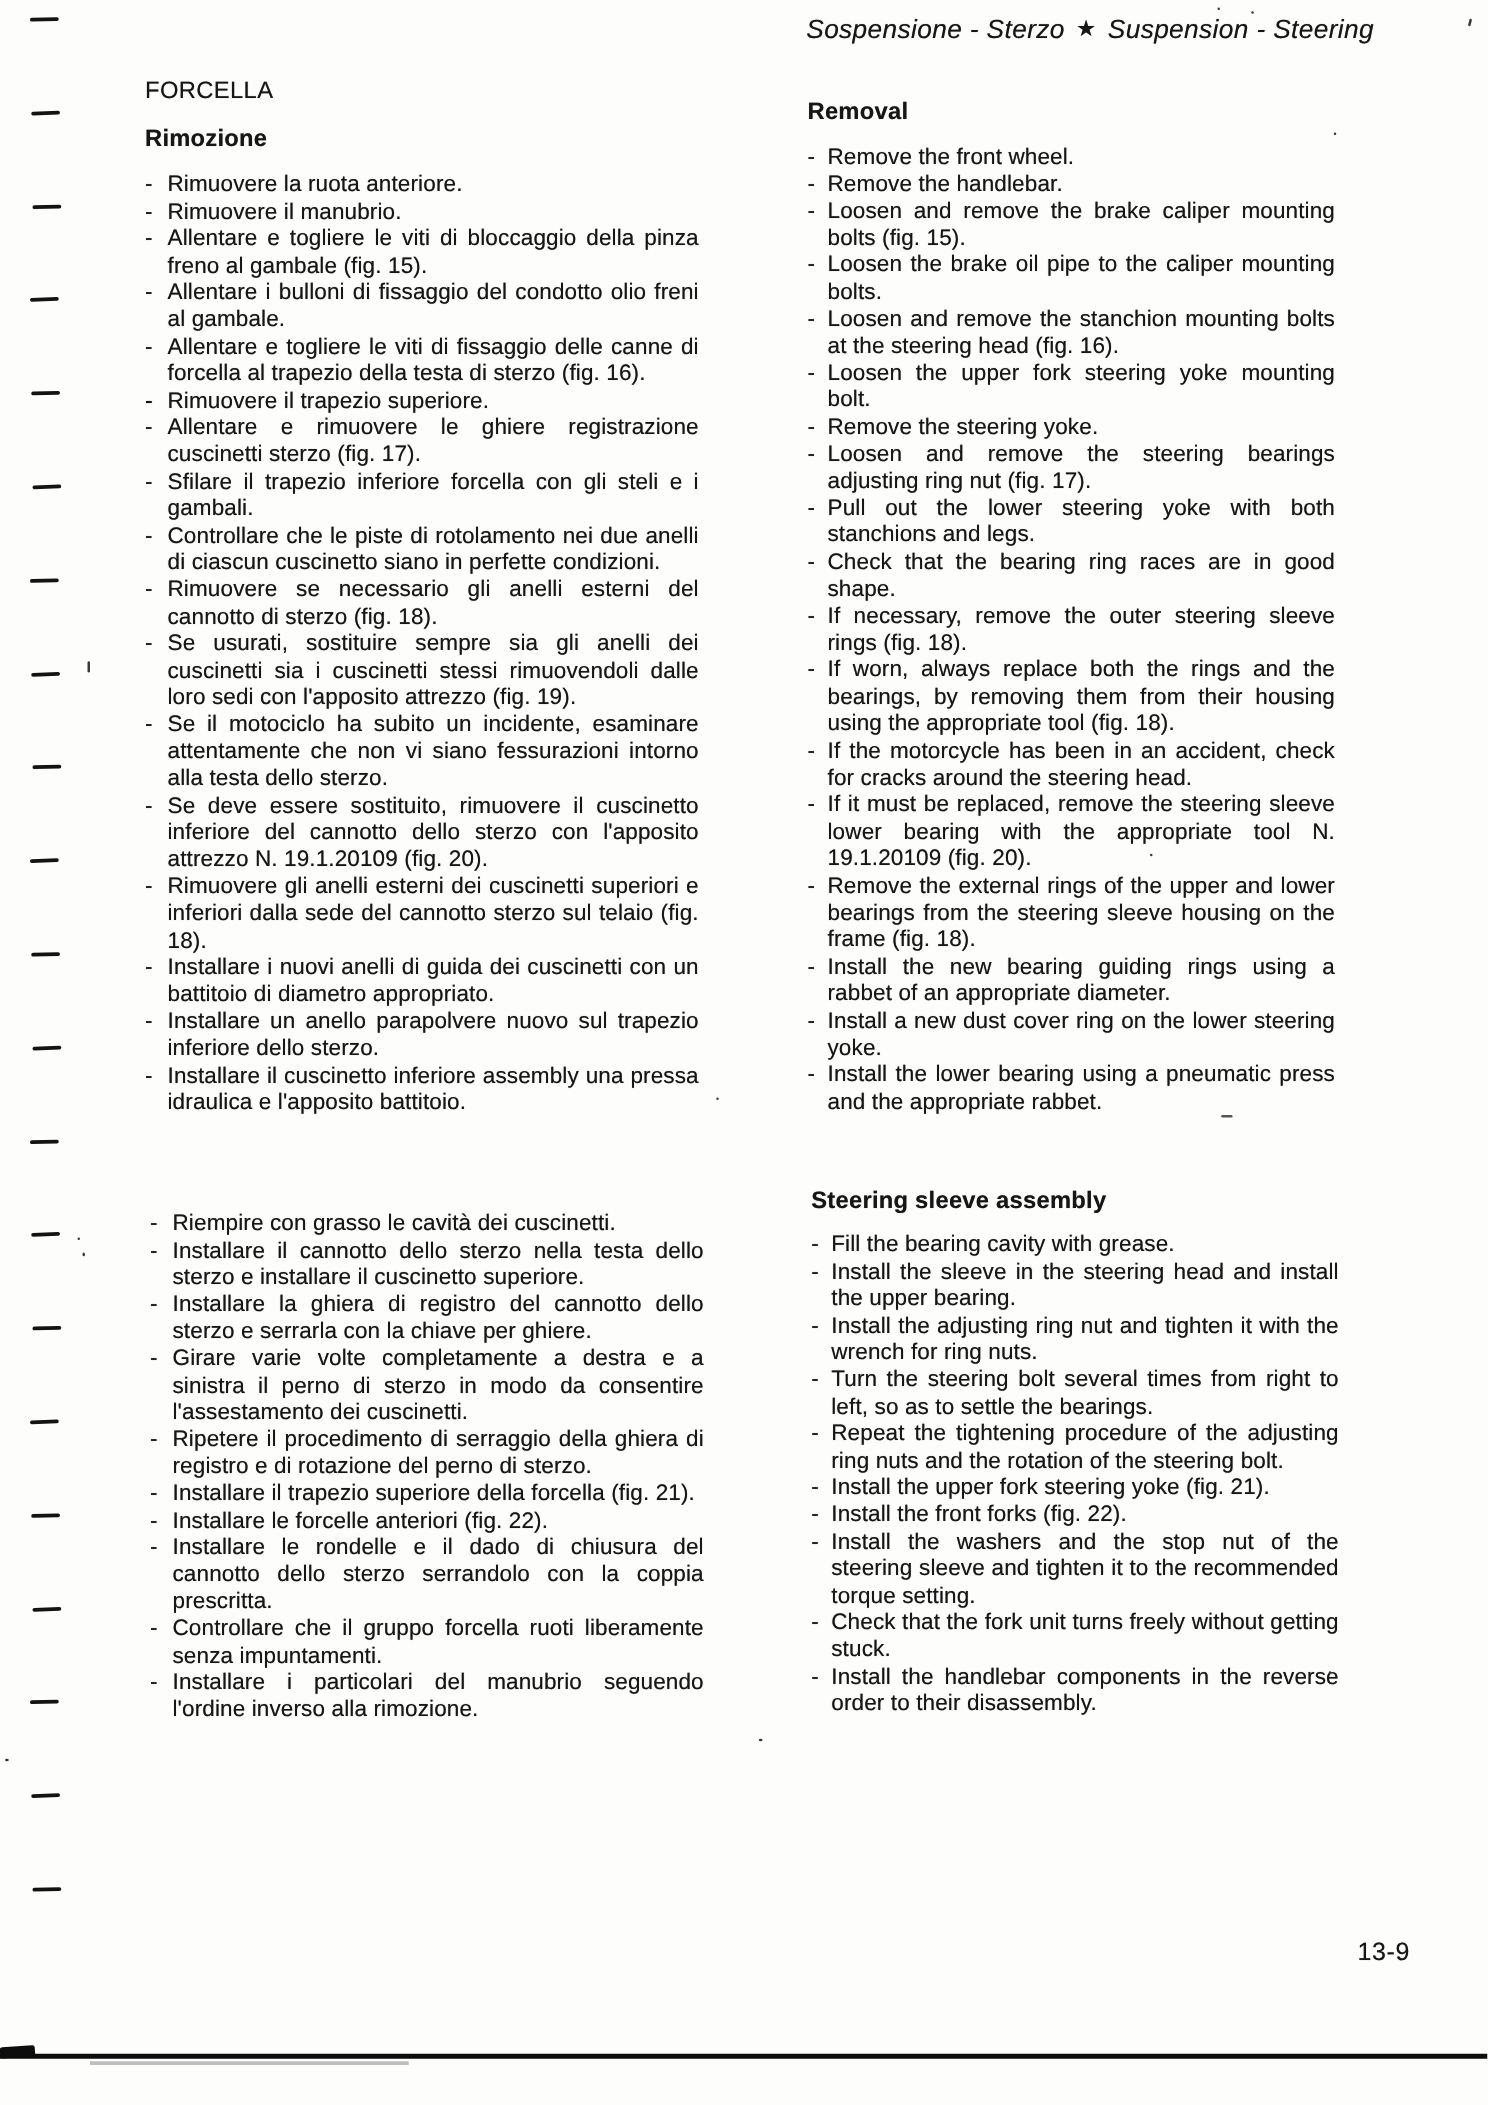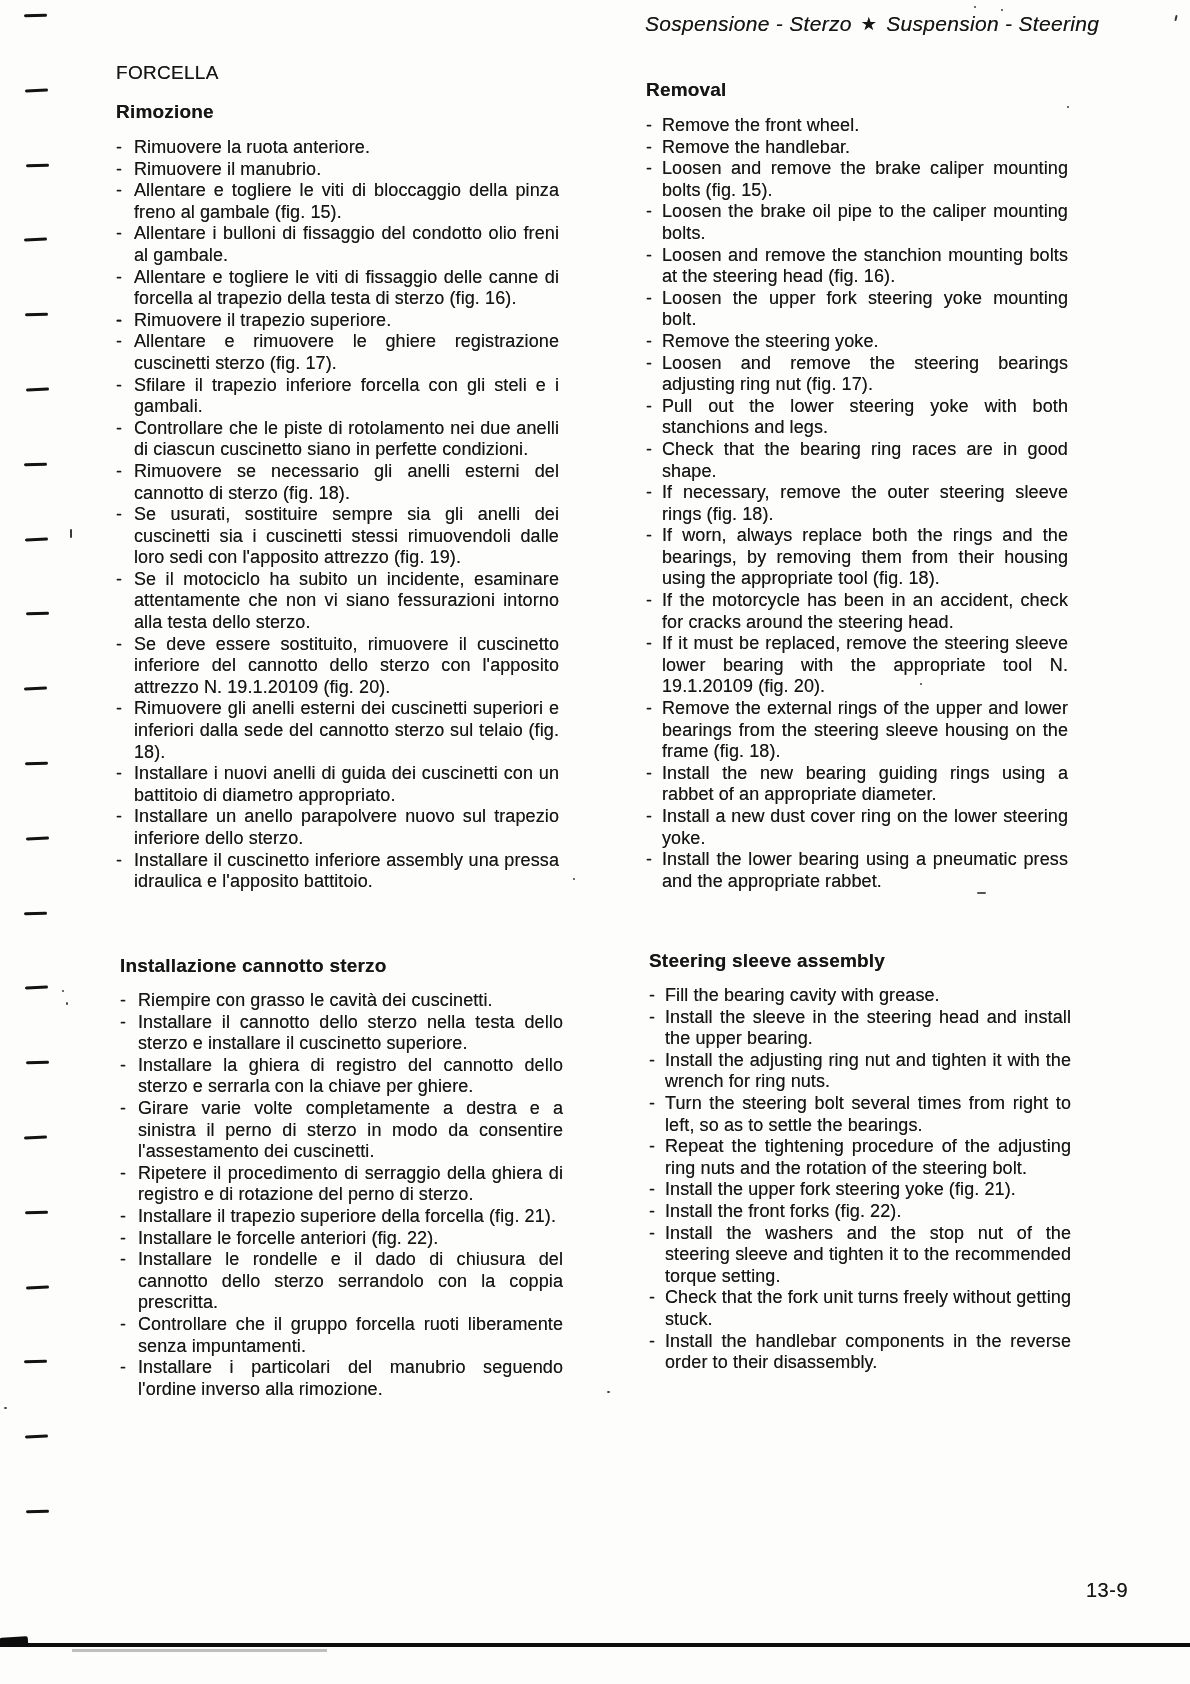--- a/index.html
+++ b/index.html
@@ -31,21 +31,21 @@
   .col-cont .sec-heading{margin:0;}
 
   ul.instructions{list-style:none;margin:14px 0 0 0;padding:0;
     font-size:18px;line-height:21.6px;letter-spacing:0.1px;}
   .col-cont ul.instructions{margin-top:13px;}
   li.instr{position:relative;padding-left:18px;text-align:justify;}
   .en li.instr{padding-left:16px;}
   li.instr .dash{position:absolute;left:0;top:0;}
 
   
-  .page-number{position:absolute;left:1086px;top:1551px;font-size:20px;letter-spacing:0.5px;margin-top:28px;}
+  .page-number{position:absolute;left:1086px;top:1551px;font-size:20px;letter-spacing:0.5px;}
 
   
   .bottom-rule{position:absolute;left:0;top:1643px;width:1190px;height:4px;background:#0d0d0d;}
   .rule-blob{position:absolute;left:0;top:1637px;width:28px;height:9px;background:#0d0d0d;border-radius:2px;transform:rotate(-4deg);}
   .rule-smear{position:absolute;left:72px;top:1649px;width:255px;height:3px;background:#8d8d8d;opacity:.55;}
 
   
   .tick{position:absolute;width:23px;height:3.2px;background:#131313;border-radius:2px;}
 
   
@@ -79,21 +79,20 @@
         <li class="instr"><span class="dash">-</span><span class="txt">Se il motociclo ha subito un incidente, esaminare attentamente che non vi siano fessurazioni intorno alla testa dello sterzo.</span></li>
         <li class="instr"><span class="dash">-</span><span class="txt">Se deve essere sostituito, rimuovere il cuscinetto inferiore del cannotto dello sterzo con l'apposito attrezzo N. 19.1.20109 (fig. 20).</span></li>
         <li class="instr"><span class="dash">-</span><span class="txt">Rimuovere gli anelli esterni dei cuscinetti superiori e inferiori dalla sede del cannotto sterzo sul telaio (fig. 18).</span></li>
         <li class="instr"><span class="dash">-</span><span class="txt">Installare i nuovi anelli di guida dei cuscinetti con un battitoio di diametro appropriato.</span></li>
         <li class="instr"><span class="dash">-</span><span class="txt">Installare un anello parapolvere nuovo sul trapezio inferiore dello sterzo.</span></li>
         <li class="instr"><span class="dash">-</span><span class="txt">Installare il cuscinetto inferiore assembly una pressa idraulica e l'apposito battitoio.</span></li>
       </ul>
   </div>
 
   <div class="col it col-cont inky" id="it2">
-    <h2 class="sec-heading">Installazione cannotto sterzo</h2>
     <ul class="instructions">
         <li class="instr"><span class="dash">-</span><span class="txt">Riempire con grasso le cavità dei cuscinetti.</span></li>
         <li class="instr"><span class="dash">-</span><span class="txt">Installare il cannotto dello sterzo nella testa dello sterzo e installare il cuscinetto superiore.</span></li>
         <li class="instr"><span class="dash">-</span><span class="txt">Installare la ghiera di registro del cannotto dello sterzo e serrarla con la chiave per ghiere.</span></li>
         <li class="instr"><span class="dash">-</span><span class="txt">Girare varie volte completamente a destra e a sinistra il perno di sterzo in modo da consentire l'assestamento dei cuscinetti.</span></li>
         <li class="instr"><span class="dash">-</span><span class="txt">Ripetere il procedimento di serraggio della ghiera di registro e di rotazione del perno di sterzo.</span></li>
         <li class="instr"><span class="dash">-</span><span class="txt">Installare il trapezio superiore della forcella (fig. 21).</span></li>
         <li class="instr"><span class="dash">-</span><span class="txt">Installare le forcelle anteriori (fig. 22).</span></li>
         <li class="instr"><span class="dash">-</span><span class="txt">Installare le rondelle e il dado di chiusura del cannotto dello sterzo serrandolo con la coppia prescritta.</span></li>
         <li class="instr"><span class="dash">-</span><span class="txt">Controllare che il gruppo forcella ruoti liberamente senza impuntamenti.</span></li>

